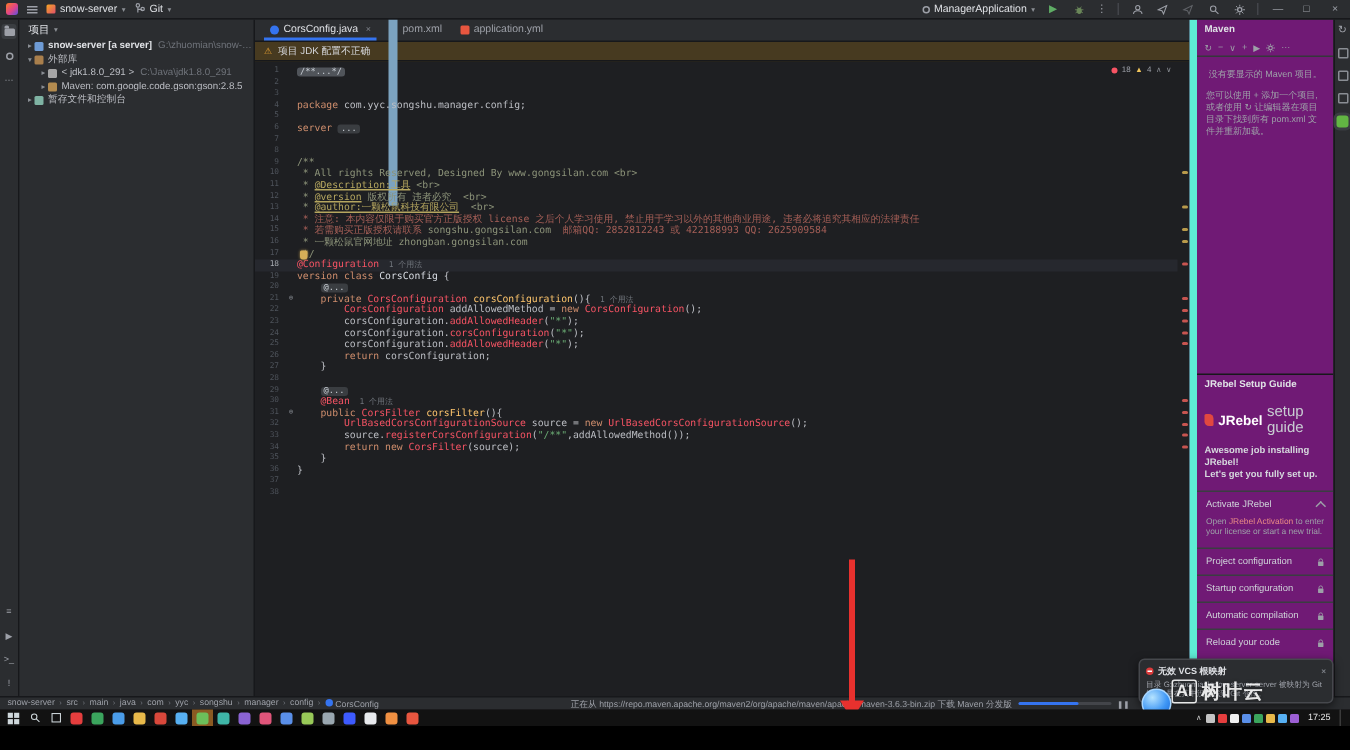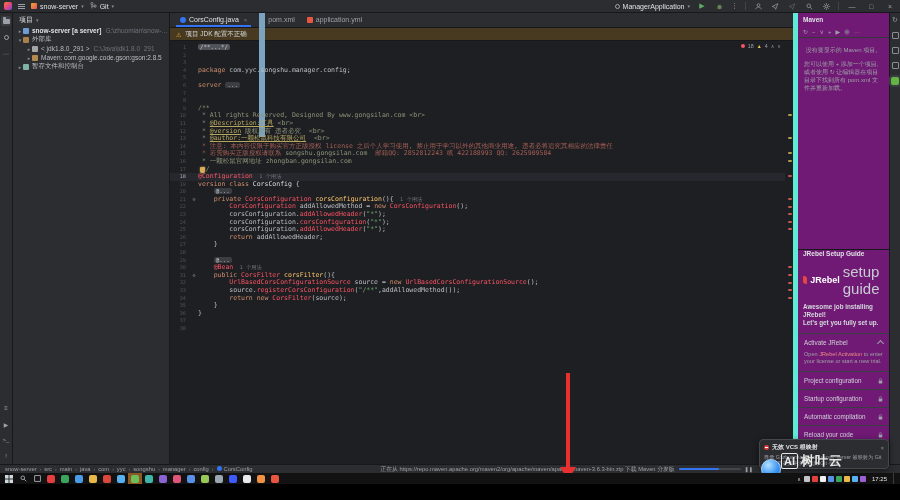--- a/index.html
+++ b/index.html
@@ -82,21 +82,21 @@
 .rightcol{width:96px;background:#701a75;border-left:5px solid #5eead4;display:flex;flex-direction:column}
 .panel-head{height:13px;display:flex;align-items:center;padding:0 5px;color:#dfe1e5;font-weight:bold;font-size:6.5px}
 .mtoolbar{height:12px;display:flex;align-items:center;gap:4px;padding:0 5px;color:#9da0a8;border-bottom:1px solid #35373b;font-size:6px}
 .maven{height:237px;border-bottom:1px solid #17181b;display:flex;flex-direction:column}
 .maven-empty{padding:8px 6px;color:#9da0a8;font-size:6px;line-height:8px}
 .maven-empty .t1{text-align:center;margin-bottom:6px}
 .jrebel{flex:1;display:flex;flex-direction:column;overflow:hidden}
 .jr-logo{display:flex;align-items:center;gap:3px;padding:6px 5px 3px}
 .jr-flame{width:8px;height:8px;background:#e14840;border-radius:1px 3px 1px 3px}
 .jr-name{color:#fff;font-weight:bold;font-size:9px}
-.jr-sub{color:#c8ccd2;font-size:15px;font-weight:normal}
+.jr-sub{color:#c8ccd2;font-size:10px;font-weight:normal}
 .jr-intro{padding:3px 5px 6px;color:#d5d8dd;font-size:6.3px;font-weight:bold;line-height:8px}
 .jr-sec{border-top:1px solid #3a3d41}
 .jr-row{display:flex;align-items:center;justify-content:space-between;height:17px;padding:0 6px;color:#ced2d8;font-size:6.3px}
 .jr-body{padding:0 6px 6px;color:#9da0a8;font-size:5.6px;line-height:7px}
 .jr-link{color:#e98b85}
 .jr-foot{margin-top:auto;padding:6px;color:#548af7;font-size:6px}
 .chevup{width:5px;height:5px;border-left:1px solid #9da0a8;border-top:1px solid #9da0a8;transform:rotate(45deg);margin-top:2px}
 
 .rstrip{width:11px;background:#2b2d30;border-left:1px solid #17181b;display:flex;flex-direction:column;align-items:center;padding:3px 0;gap:8px}
 .rsq{width:7px;height:7px;border:1px solid #8a8e94;border-radius:1px}
@@ -420,21 +420,21 @@
               <span class="lt"><span class="df">        corsConfiguration.</span><span class="er">corsConfiguration</span><span class="df">(</span><span class="st">"*"</span><span class="df">);</span></span>
             </div>
             <div class="cl">
               <span class="ln">25</span>
               <span class="gut"></span>
               <span class="lt"><span class="df">        corsConfiguration.</span><span class="er">addAllowedHeader</span><span class="df">(</span><span class="st">"*"</span><span class="df">);</span></span>
             </div>
             <div class="cl">
               <span class="ln">26</span>
               <span class="gut"></span>
-              <span class="lt"><span class="kw">        return </span><span class="df">addAllowedHeader;</span></span>
+              <span class="lt"><span class="kw">        return </span><span class="df">corsConfiguration;</span></span>
             </div>
             <div class="cl">
               <span class="ln">27</span>
               <span class="gut"></span>
               <span class="lt"><span class="df">    }</span></span>
             </div>
             <div class="cl">
               <span class="ln">28</span>
               <span class="gut"></span>
               <span class="lt"></span>

